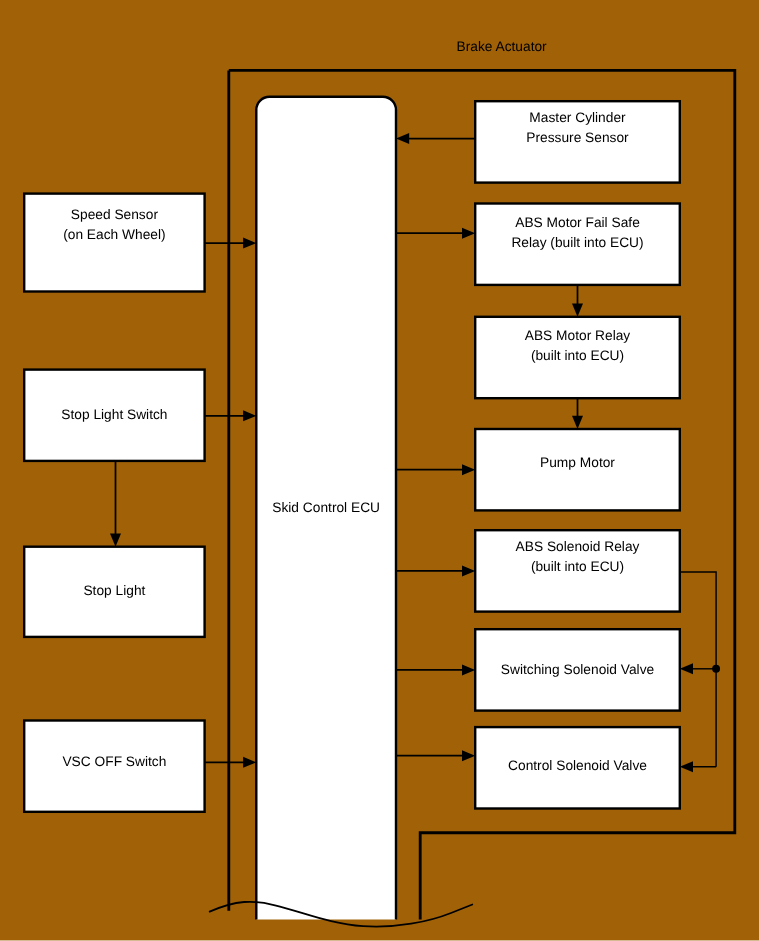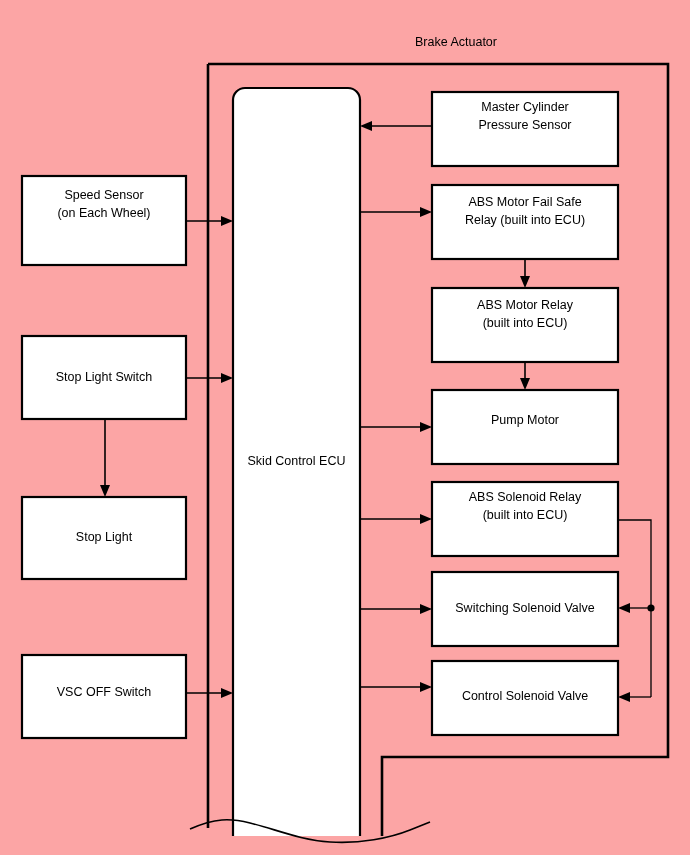--- a/index.html
+++ b/index.html
@@ -4,21 +4,21 @@
 <style>
   html, body {
     margin: 0;
     padding: 0;
     background: #ffffff;
   }
   #diagram-root {
     position: relative;
     width: 690px;
     height: 855px;
-    background: #fca5a5;
+    background: #a16207;
     font-family: "Liberation Sans", sans-serif;
   }
   svg.diagram-canvas {
     display: block;
     width: 690px;
     height: 855px;
   }
   .box-rect {
     fill: #ffffff;
     stroke: #000000;

